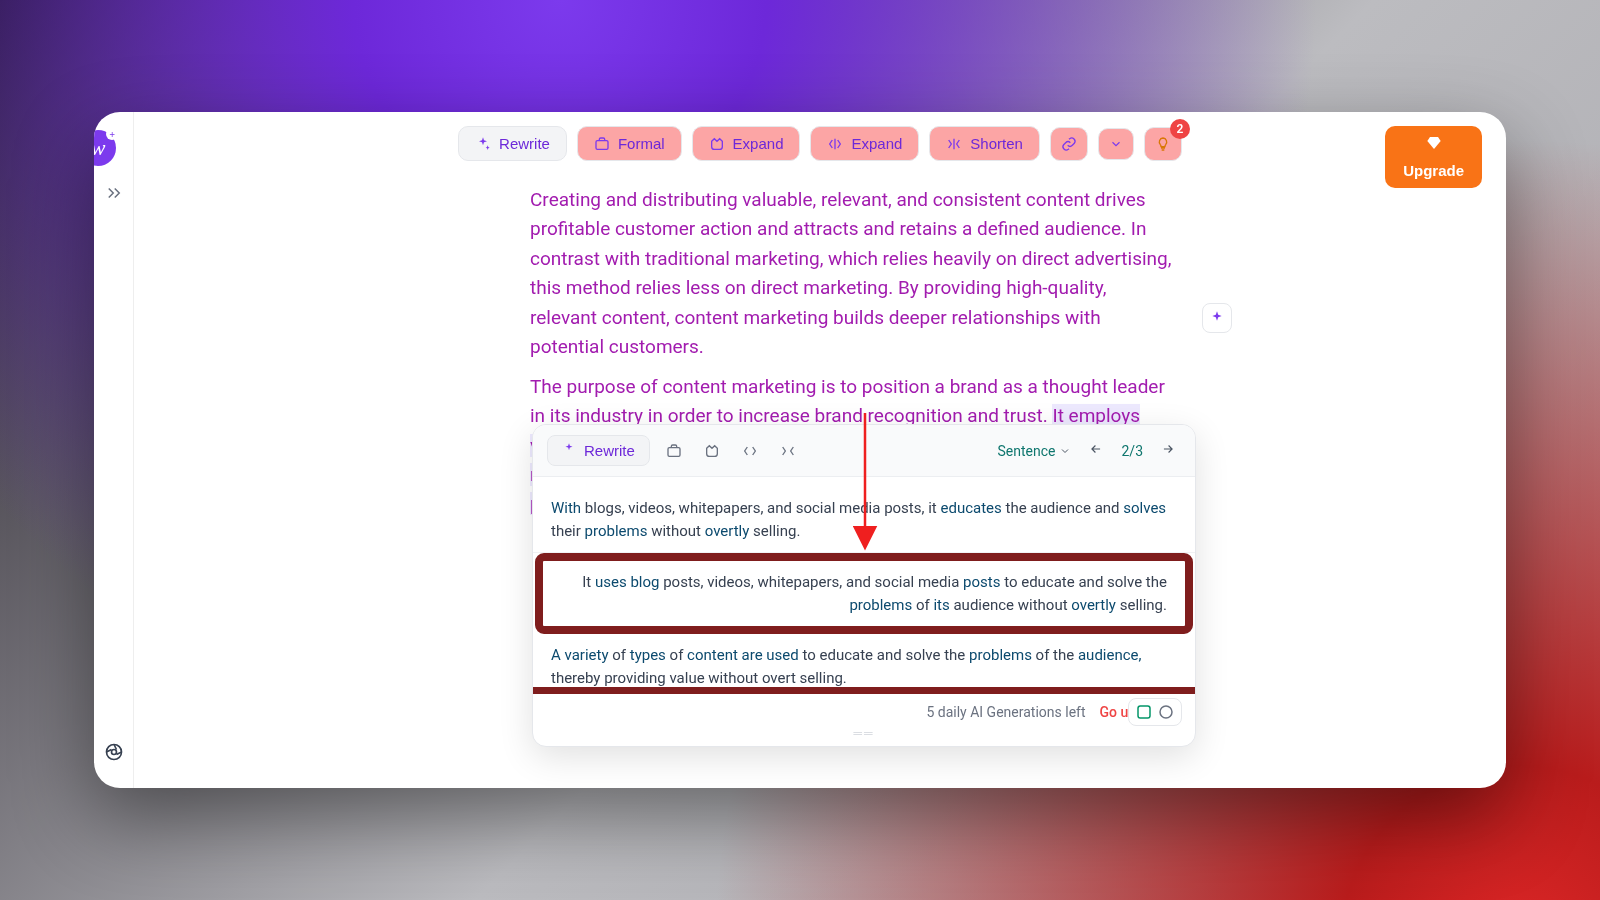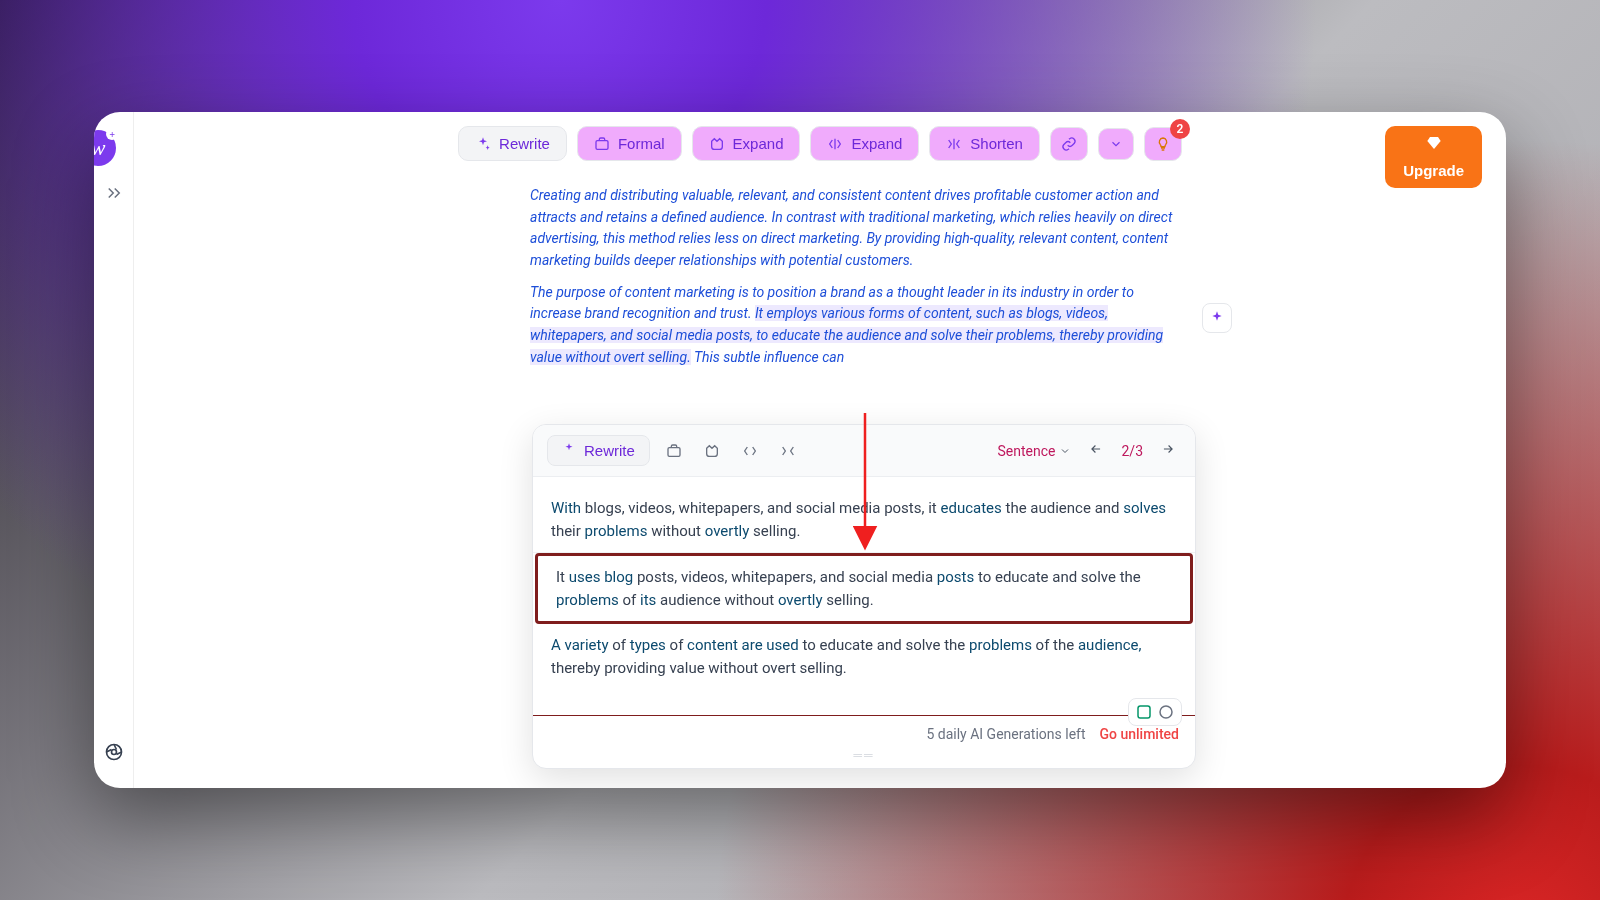--- a/index.html
+++ b/index.html
@@ -47,41 +47,41 @@
   }
   .rail-icon { color:#6b7280; cursor:pointer; padding:8px; }
   .main-area { flex:1; display:flex; flex-direction:column; position:relative; }
   .toolbar {
     display:flex; align-items:center; justify-content:center;
     gap:10px;
     padding: 14px 20px 14px 20px;
   }
   .tbtn {
     display:flex; align-items:center; gap:8px;
-    background:#f0abfc;
+    background:#fca5a5;
     border:1px solid #e5e7eb;
     padding: 8px 16px;
     border-radius: 10px;
     font-size:15px;
     color:#6d28d9;
     font-weight:500;
     cursor:pointer;
   }
   .tbtn.active { background:#f3f4f6; border-color:#e5e7eb; }
   .tbtn.icononly { padding:8px 10px; }
   .tbtn .ico { display:inline-flex; }
   .lightbulb-wrap { position:relative; }
   .noti-badge { position:absolute; top:-8px; right:-8px; background:#ef4444; color:#fff; width:20px;height:20px;border-radius:50%; font-size:12px; display:flex; align-items:center;justify-content:center; font-weight:600; }
   .upgrade-btn {
     position:absolute; top:14px; right:24px;
     background:#f97316; color:#fff; border:none;
     padding:9px 18px; border-radius:10px; font-size:15px; font-weight:600;
     display:flex; align-items:center; gap:8px; cursor:pointer;flex-direction:column;
   }
-  .doc-body { padding: 10px 30px 0 396px; font-size:14px; line-height:1.55; color:#1d4ed8; width: 1070px; position:relative;font-style:italic; }
+  .doc-body { padding: 10px 30px 0 396px; font-size:19px; line-height:1.55; color:#a21caf; width: 1070px; position:relative; }
   .doc-body p { margin-bottom: 10px; }
   .hl { background:#ede9fe; }
   .star-fab {
     position:absolute; right: -28px; top: 128px;
     width:30px; height:30px; border:1px solid #e5e7eb; border-radius:8px; background:#fff;
     display:flex; align-items:center; justify-content:center; color:#7c3aed;
     cursor:pointer;
   }
   
   .rewrite-panel {
@@ -103,36 +103,35 @@
   .panel-head-left { display:flex; align-items:center; gap:10px; }
   .pbtn {
     display:flex; align-items:center; gap:8px;
     background:#f3f4f6;
     border:1px solid #e5e7eb;
     padding:6px 14px; border-radius:8px;
     color:#6d28d9; font-size:15px; font-weight:500;
     cursor:pointer;
   }
   .pico { color:#6b7280; padding:6px 6px; border-radius:6px; cursor:pointer; display:inline-flex; }
-  .panel-head-right { display:flex; align-items:center; gap:12px; font-size:14px; color:#be185d;justify-content:center; }
+  .panel-head-right { display:flex; align-items:center; gap:12px; font-size:14px; color:#0f766e;justify-content:center; }
   .sent-sel { display:flex; align-items:center; gap:4px; cursor:pointer; }
   .arrow-btn { padding:4px 6px; cursor:pointer; color:#4b5563; border-radius:6px; }
   .suggestions { padding: 10px 0 0 0; max-height: 210px; overflow:auto; }
   .suggestion-item { padding:10px 18px 10px 18px; font-size:15px; line-height:1.5; color:#374151; border-bottom:1px solid #f1f2f4; cursor:pointer; }
-  .suggestion-item.selected { border:3px solid #7f1d1d; border-radius:4px; margin:0 2px; }
+  .suggestion-item.selected { border:8px solid #7f1d1d; border-radius:9px; margin:0 2px;text-align:right; }
   .kw { color:#0c4a6e; }
   .panel-foot {
-    border-top:1px solid #7f1d1d;
+    border-top:7px solid #7f1d1d;
     background:#fff;
     padding:10px 16px 6px 16px;
     display:flex; align-items:center; justify-content:flex-end;
     gap:14px;
     font-size:14px; color:#6b7280;
     position:relative;
-    margin-top:28px;
   }
   .go-unlimited { color:#ef4444; font-weight:500; cursor:pointer; }
   .drag-handle { text-align:center; color:#d1d5db; letter-spacing:2px; font-size:12px; padding-bottom:6px; }
   
   .suggestions::-webkit-scrollbar { width:6px; }
   .suggestions::-webkit-scrollbar-thumb { background:#d1d5db; border-radius:3px; }
   
   .anno-arrow {
     position:absolute; left: 716px; top: 296px;
     pointer-events:none;

